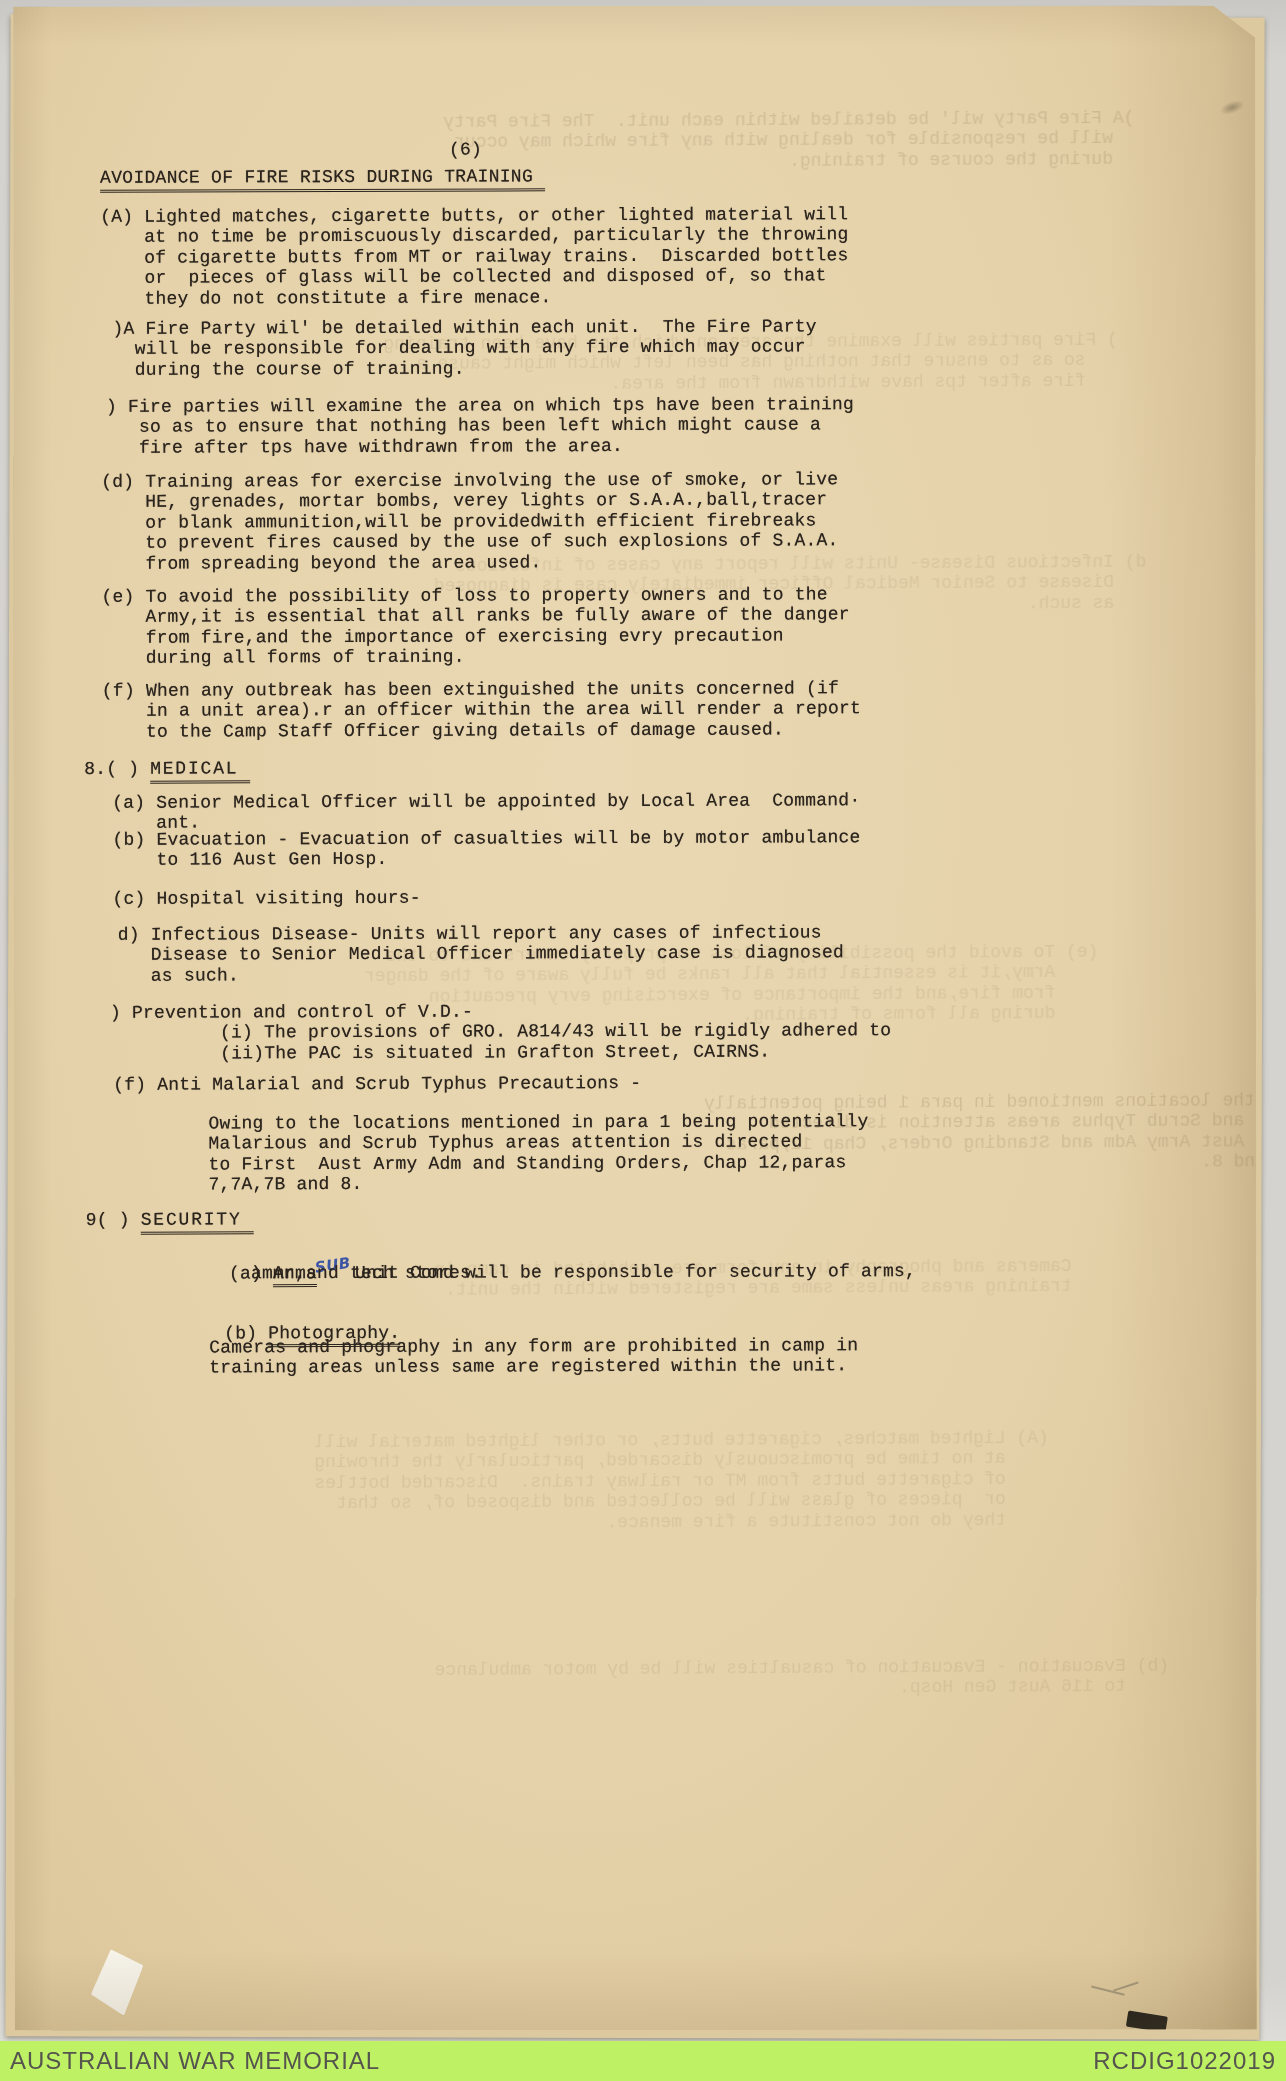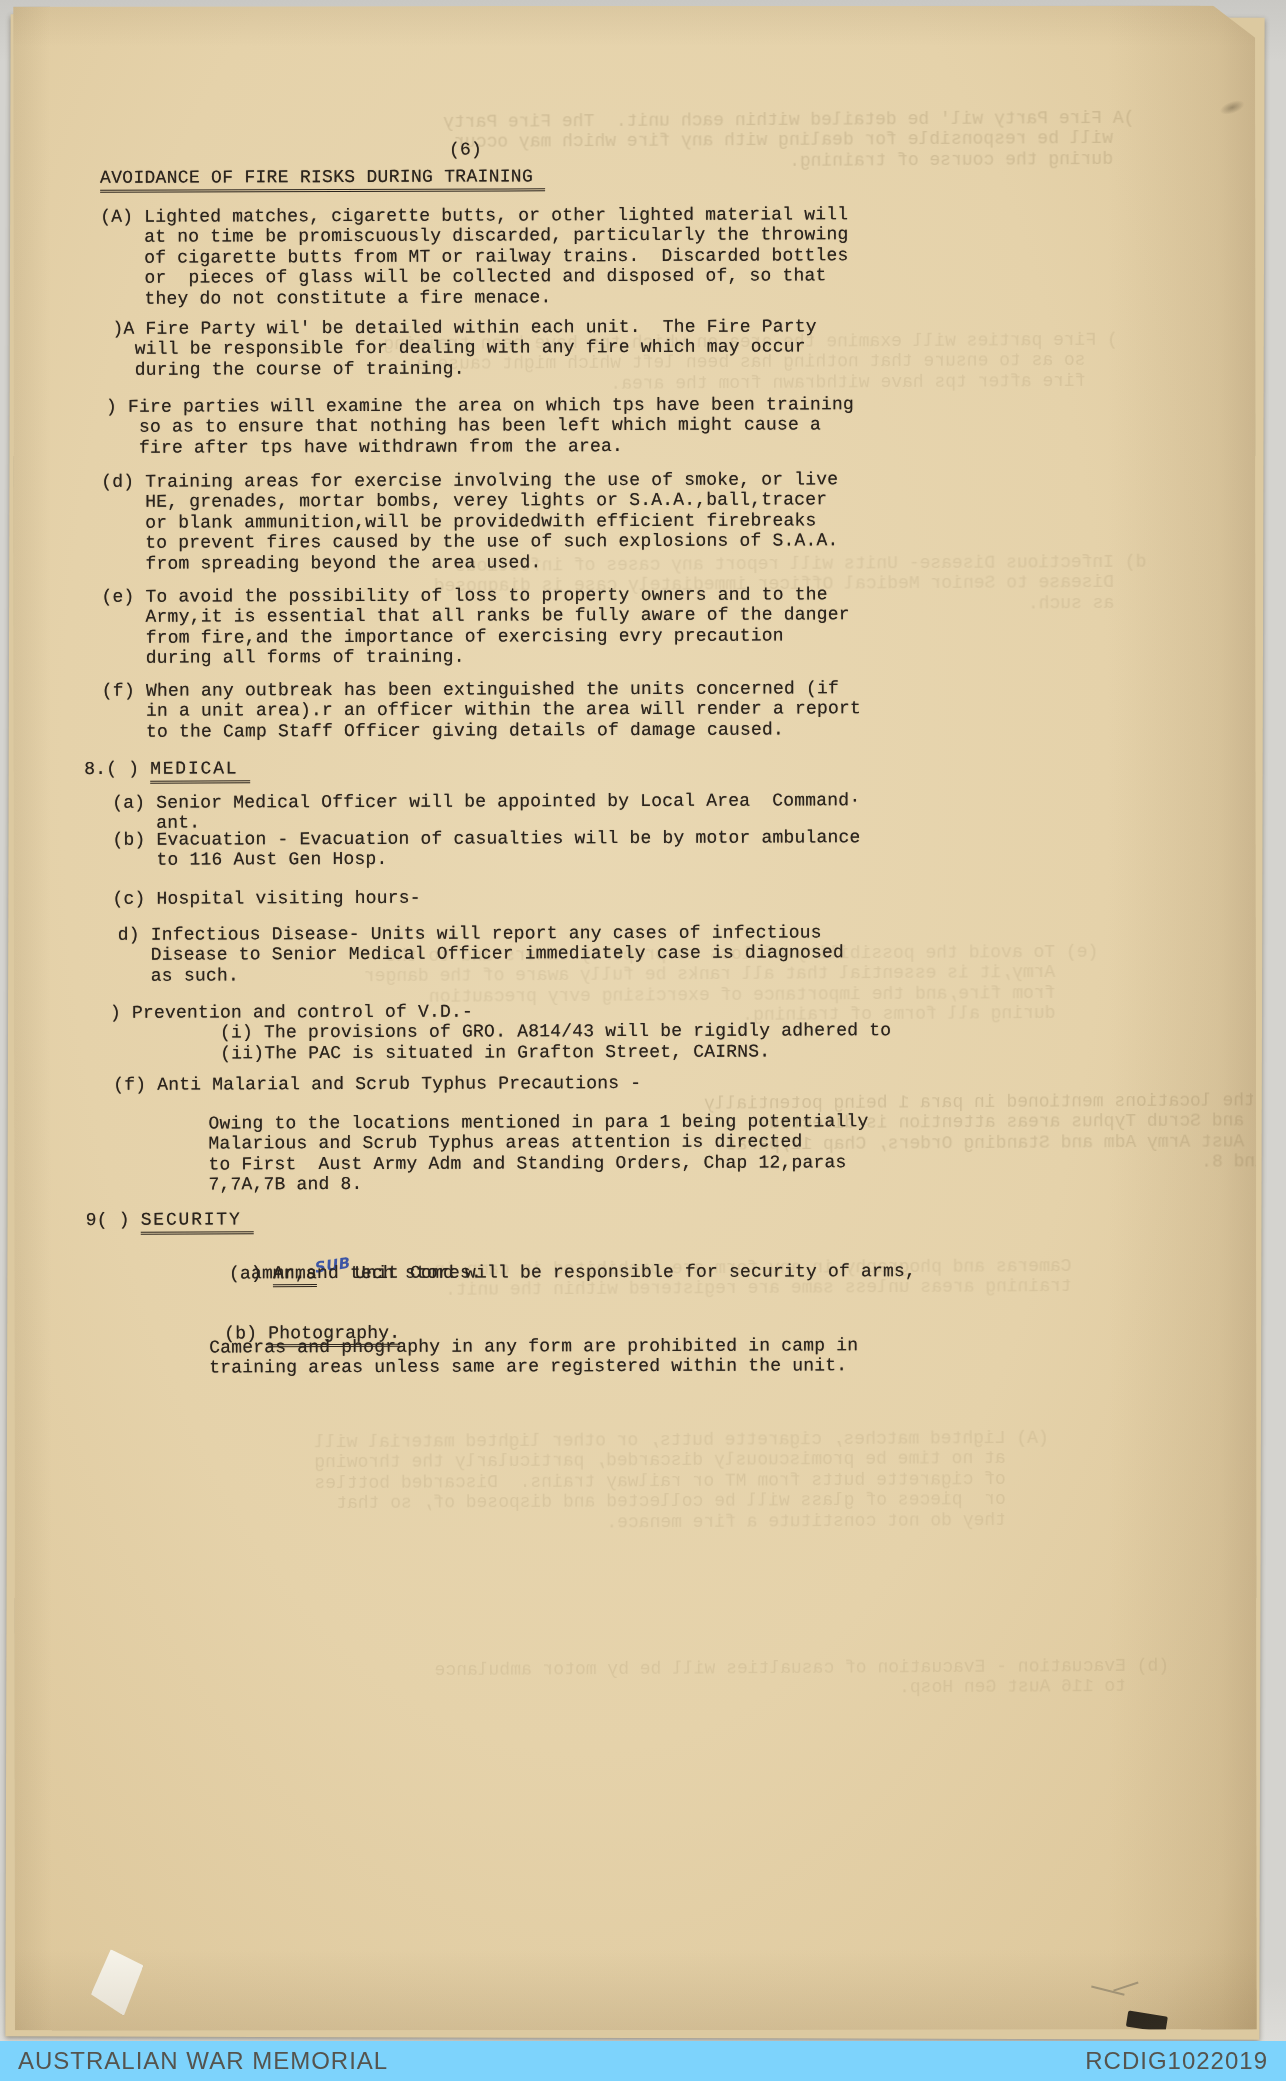--- a/index.html
+++ b/index.html
@@ -40,22 +40,22 @@
     clip-path:polygon(28% 0,100% 18%,74% 100%,0 74%);box-shadow:1px 2px 3px rgba(80,60,30,.4);
     transform:rotate(8deg);}
   .speck-tr{position:absolute;left:1206px;top:96px;width:26px;height:12px;
     background:radial-gradient(ellipse,rgba(90,80,60,.45),rgba(90,80,60,0) 70%);transform:rotate(-20deg);}
   .blot-br{position:absolute;left:1112px;top:2008px;width:40px;height:16px;background:#23211c;
     transform:rotate(9deg);border-radius:2px;}
   .pencil{position:absolute;left:1076px;top:1976px;width:52px;height:22px;opacity:.5;}
   .pencil span{position:absolute;background:#6f6a5c;height:2px;}
   .pencil .s1{left:0;top:8px;width:34px;transform:rotate(14deg);}
   .pencil .s2{left:22px;top:4px;width:26px;transform:rotate(-18deg);}
-  .footer{position:absolute;left:0;top:2041px;width:1286px;height:40px;background:#7dd3fc;
-    display:flex;justify-content:space-between;align-items:center;padding:0 18px;box-sizing:border-box;
+  .footer{position:absolute;left:0;top:2041px;width:1286px;height:40px;background:#bef264;
+    display:flex;justify-content:space-between;align-items:center;padding:0 10px;box-sizing:border-box;
     font-family:"Liberation Sans","DejaVu Sans",sans-serif;color:#55544e;font-size:24px;letter-spacing:1px;}
 </style>
 </head>
 <body>
 
 <div class="viewport">
   <div class="scan">
     <div class="under-sheet"></div>
     <div class="paper">
 

